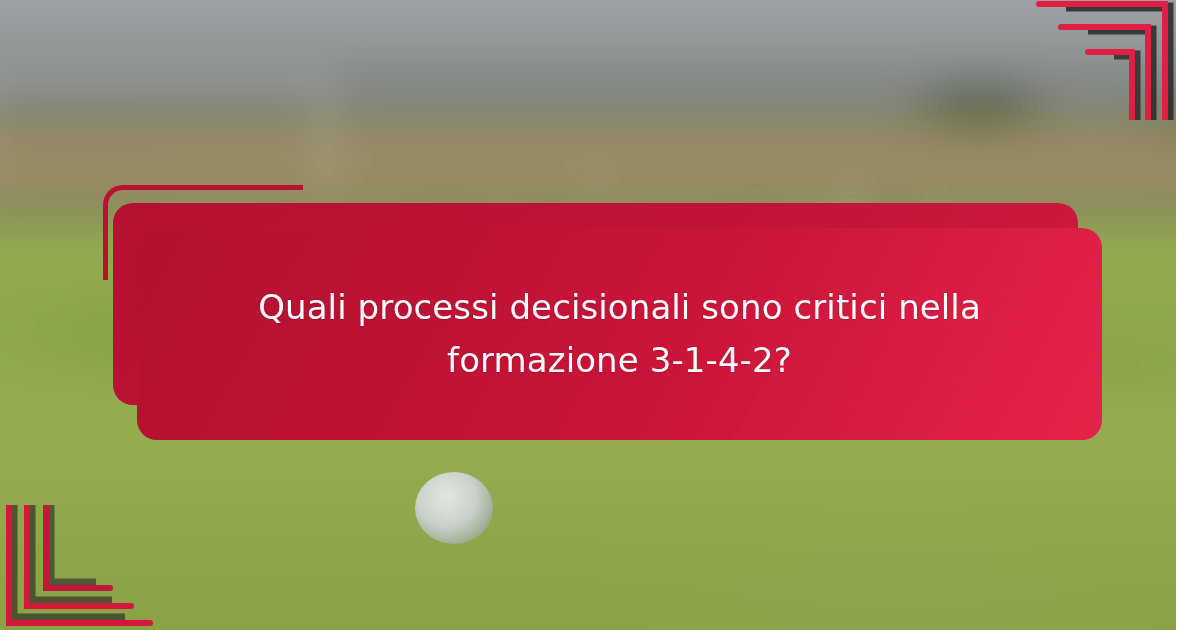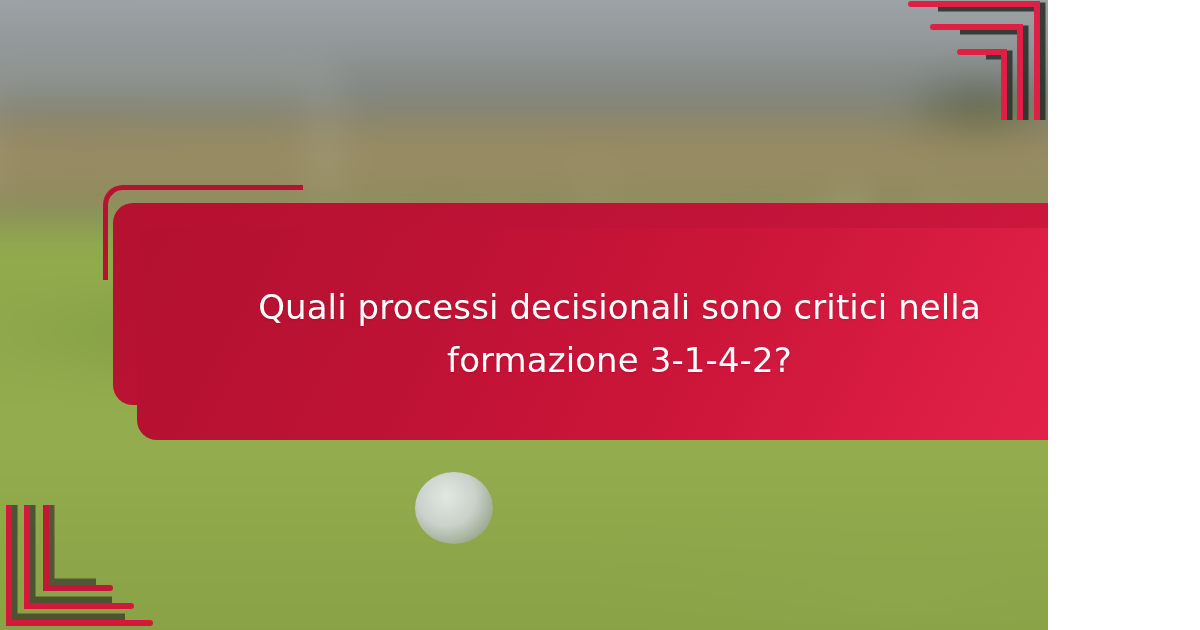--- a/index.html
+++ b/index.html
@@ -5,21 +5,21 @@
   * { margin:0; padding:0; box-sizing:border-box; }
 
   html, body {
     width:1200px; height:630px;
     overflow:hidden;
     font-family:"DejaVu Sans", sans-serif;
   }
 
   #stage {
     position:relative;
-    width:1048px; height:630px;
+    width:1176px; height:630px;
     overflow:hidden;
     background:#8a9f45;
   }
 
   
   .bg-photo {
     position:absolute;
     left:-40px; top:-40px;
     width:1280px; height:710px;
     filter:blur(18px);

